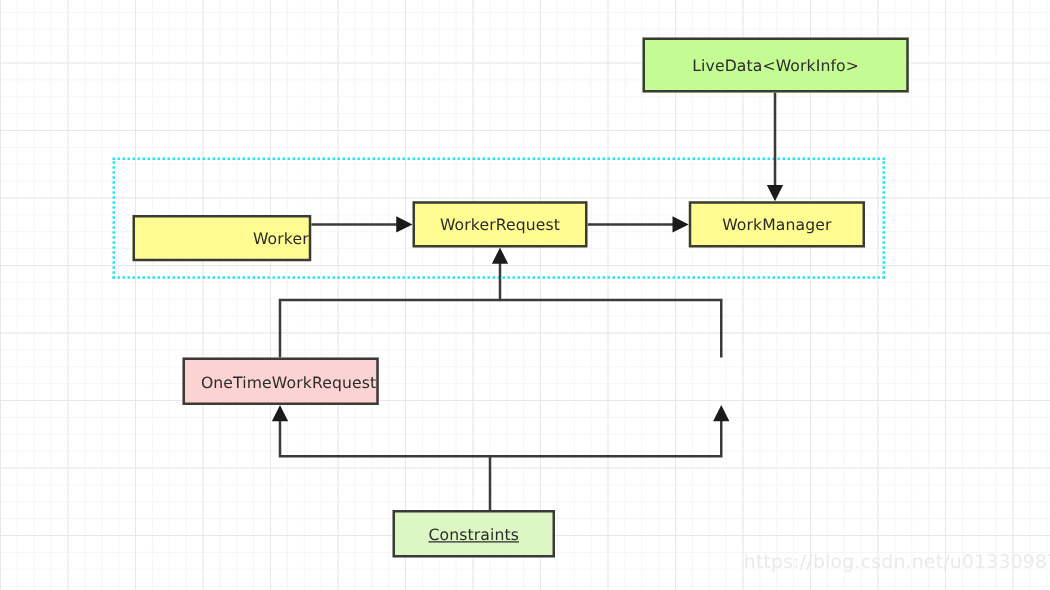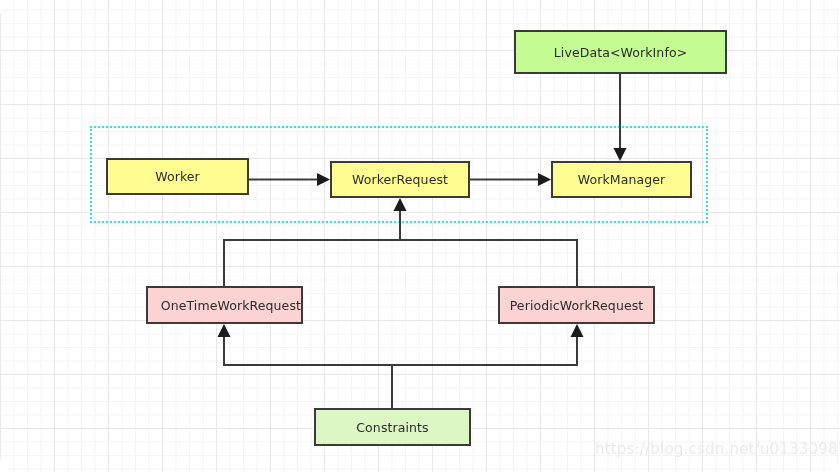--- a/index.html
+++ b/index.html
@@ -14,21 +14,20 @@
     overflow: hidden;
     background-color: #ffffff;
     background-image:
       linear-gradient(to right, #e8e8e8 1px, transparent 1px),
       linear-gradient(to bottom, #e8e8e8 1px, transparent 1px),
       linear-gradient(to right, #f5f5f5 1px, transparent 1px),
       linear-gradient(to bottom, #f5f5f5 1px, transparent 1px);
     background-size: 54px 54px, 54px 54px, 13.5px 13.5px, 13.5px 13.5px;
     background-position: 0 -4px, 0 -4px, 0 -4px, 0 -4px;
     font-family: "DejaVu Sans", sans-serif;
-    border-radius: 17px;
   }
   .node {
     position: absolute;
     box-sizing: border-box;
     border: 2px solid #3a3a38;
     display: flex;
     align-items: center;
     justify-content: center;
     font-size: 12.5px;
     color: #2b2b2b;
@@ -111,39 +110,36 @@
 
   <svg class="edge" style="left:0;top:0;width:840px;height:472px">
     <path d="M 392 365 L 577 365 L 577 333"></path>
     <polygon class="arrowhead" points="577,324 570.5,337 583.5,337"></polygon>
   </svg>
 
   <div class="node node-green" style="left: 514px; top: 30px; width: 213px; height: 44px; background: rgb(196, 251, 147); border-color: rgb(58, 58, 56);">
     <span>LiveData&lt;WorkInfo&gt;</span>
   </div>
 
-  <div class="node node-yellow" style="left: 106px; top: 158px; width: 143px; height: 37px; background: rgb(255, 253, 145); border-color: rgb(58, 58, 56);">
+  <div class="node node-yellow" style="left: 106px; top: 172px; width: 143px; height: 37px; background: rgb(255, 253, 145); border-color: rgb(58, 58, 56); justify-content: flex-end;">
     <span>Worker</span>
   </div>
 
   <div class="node node-yellow" style="left: 551px; top: 161px; width: 141px; height: 37px; background: rgb(255, 253, 145); border-color: rgb(58, 58, 56);">
     <span>WorkManager</span>
   </div>
 
   <div class="node node-yellow" style="left: 330px; top: 161px; width: 140px; height: 37px; background: rgb(255, 253, 145); border-color: rgb(58, 58, 56);">
     <span>WorkerRequest</span>
   </div>
 
   <div class="node node-pink" style="left: 146px; top: 286px; width: 157px; height: 38px; background: rgb(251, 211, 211); border-color: rgb(58, 58, 56); justify-content: flex-end;">
     <span>OneTimeWorkRequest</span>
   </div>
 
-  <div class="node node-pink" style="left: 498px; top: 286px; width: 157px; height: 38px; background: rgb(251, 211, 211); border-color: rgb(58, 58, 56);">
-    <span>PeriodicWorkRequest</span>
-  </div>
 
-  <div class="node node-lgreen" style="left: 314px; top: 408px; width: 157px; height: 38px; background: rgb(221, 247, 196); border-color: rgb(58, 58, 56);">
+  <div class="node node-lgreen" style="left: 314px; top: 408px; width: 130px; height: 38px; background: rgb(221, 247, 196); border-color: rgb(58, 58, 56); text-decoration: underline;">
     <span>Constraints</span>
   </div>
 
   <div class="watermark">https://blog.csdn.net/u013309870</div>
 
 </div>
 
 </body></html>

